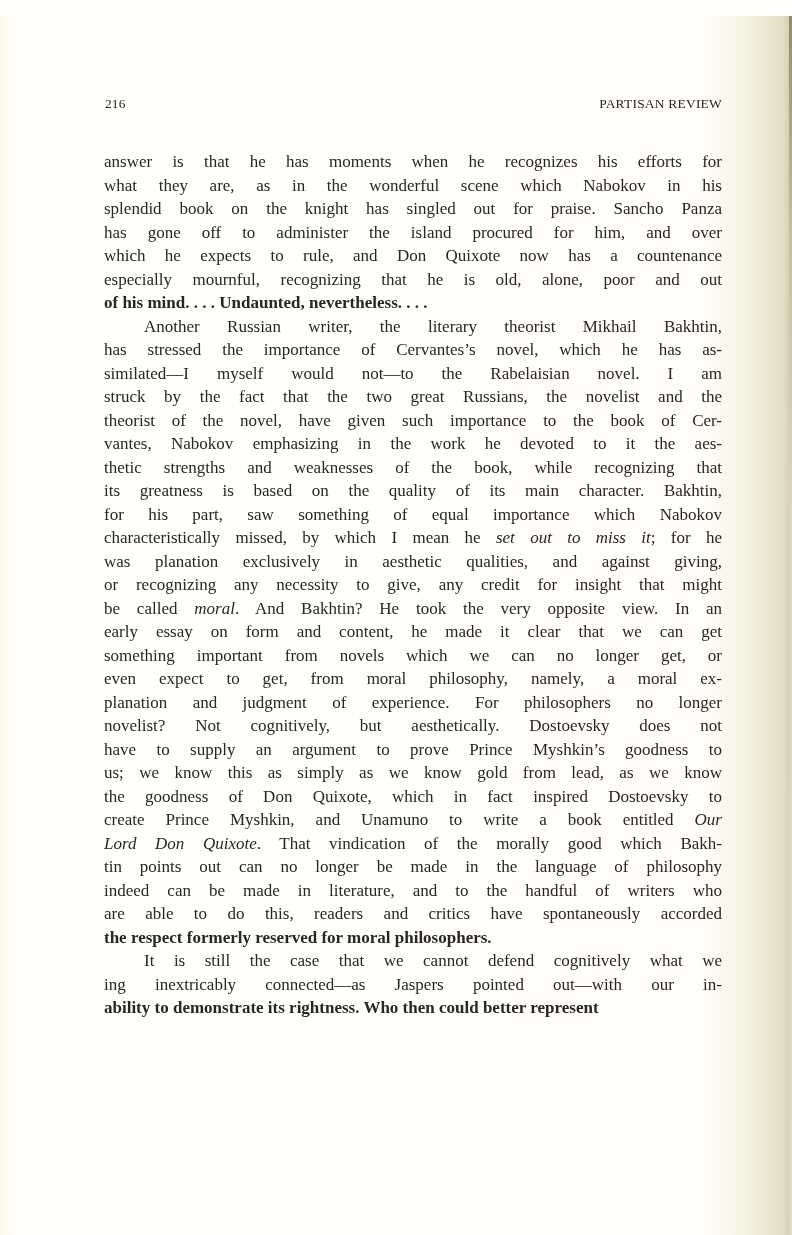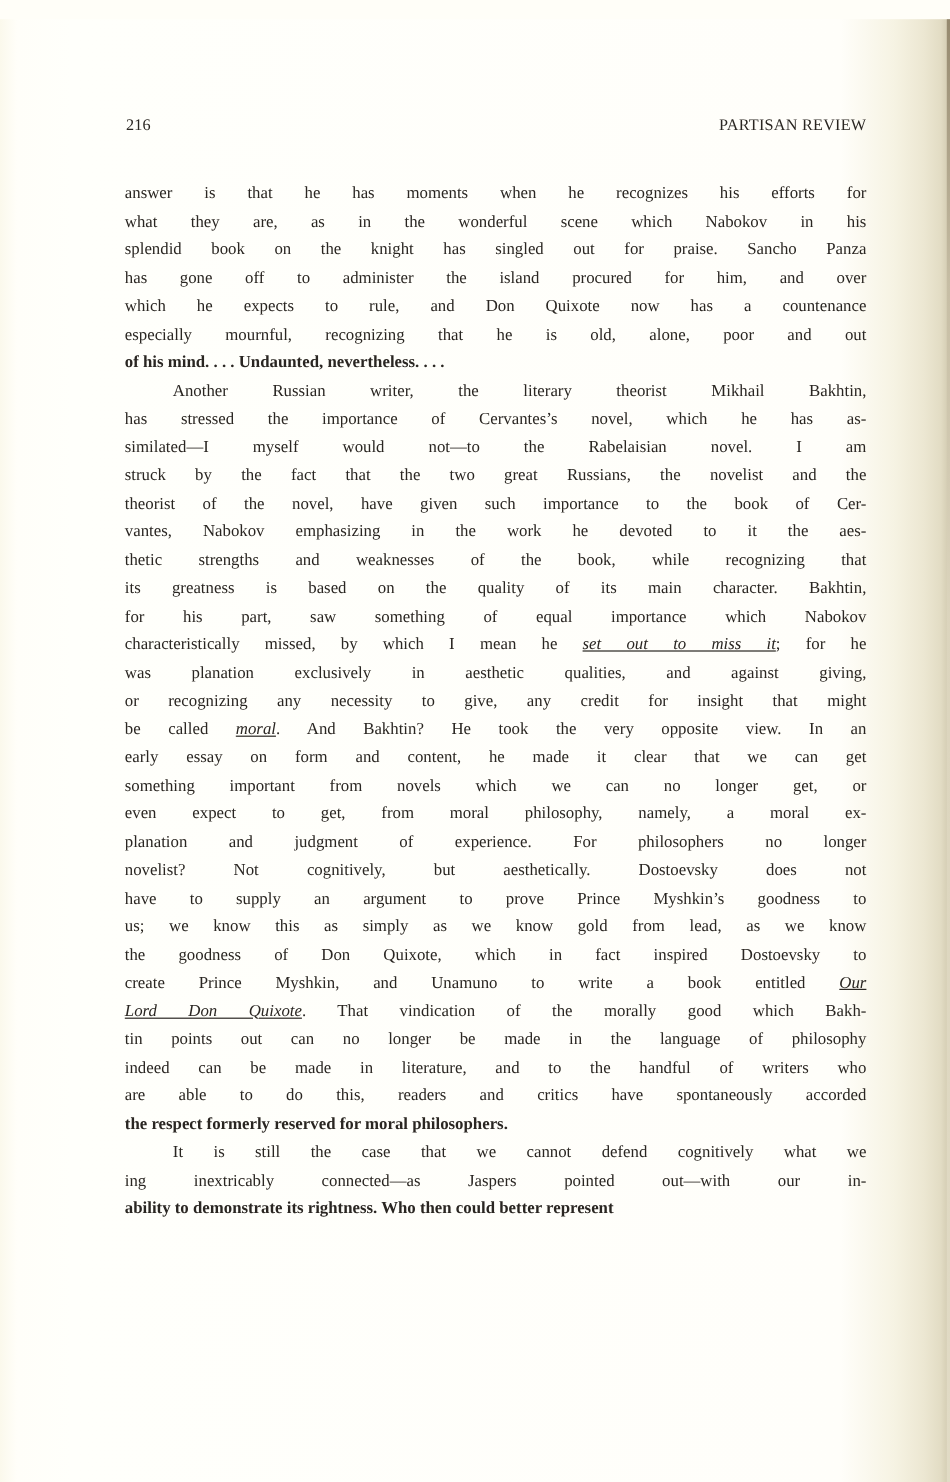--- a/index.html
+++ b/index.html
@@ -48,40 +48,39 @@
     position: absolute;
     right: 0;
     top: 0;
     letter-spacing: 0.2px;
   }
   .body-text {
     position: absolute;
     top: 134px;
     left: 104px;
     width: 618px;
-    font-size: 14px;
+    font-size: 17px;
     line-height: 23.5px;
   }
   .line {
     display: block;
     white-space: nowrap;
     text-align: justify;
     text-align-last: justify;
     height: 23.5px;
   }
   .line.last {
     text-align-last: left;
     font-weight: bold;
   }
   .line.indent {
     padding-left: 40px;
   }
   .line em, .line i {
     font-style: italic;
-    text-decoration: underline;
   }
 </style>
 </head>
 <body>
 
 <div class="page">
   <div class="spine-shadow"></div>
 
   <div class="running-head">
     <span class="page-number">216</span>

